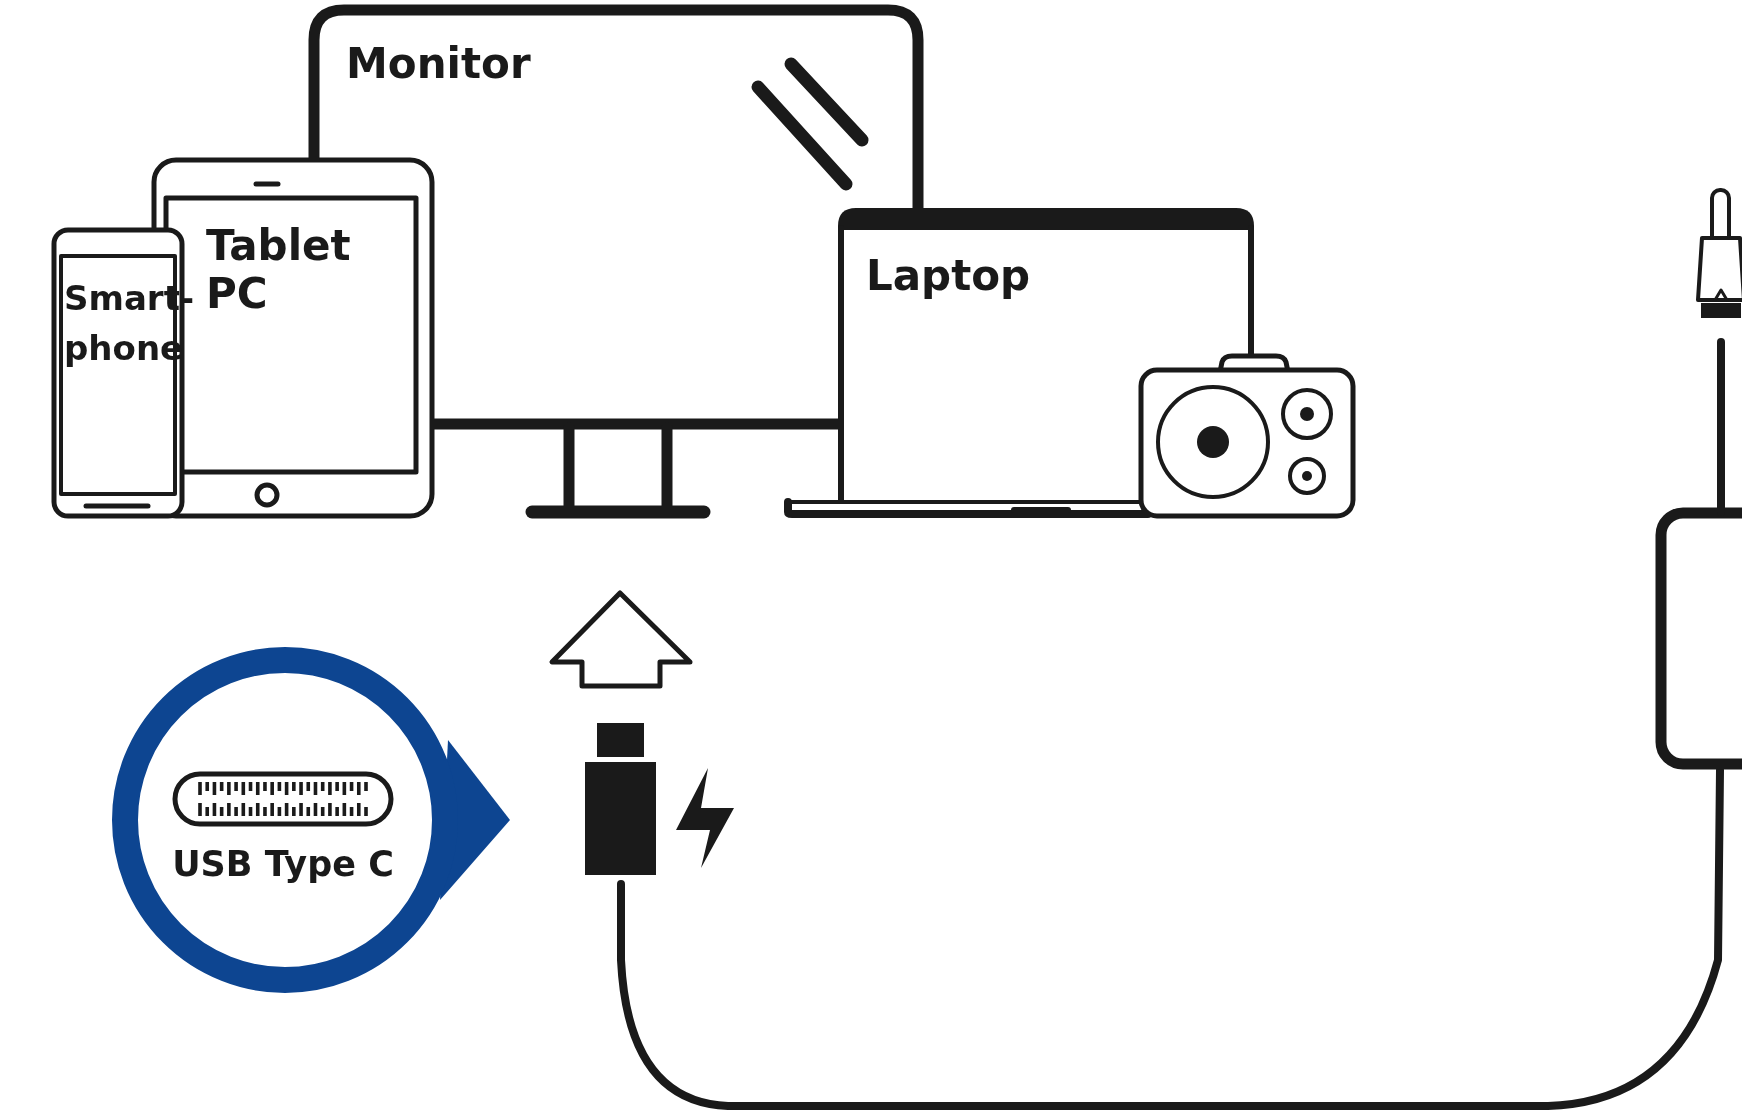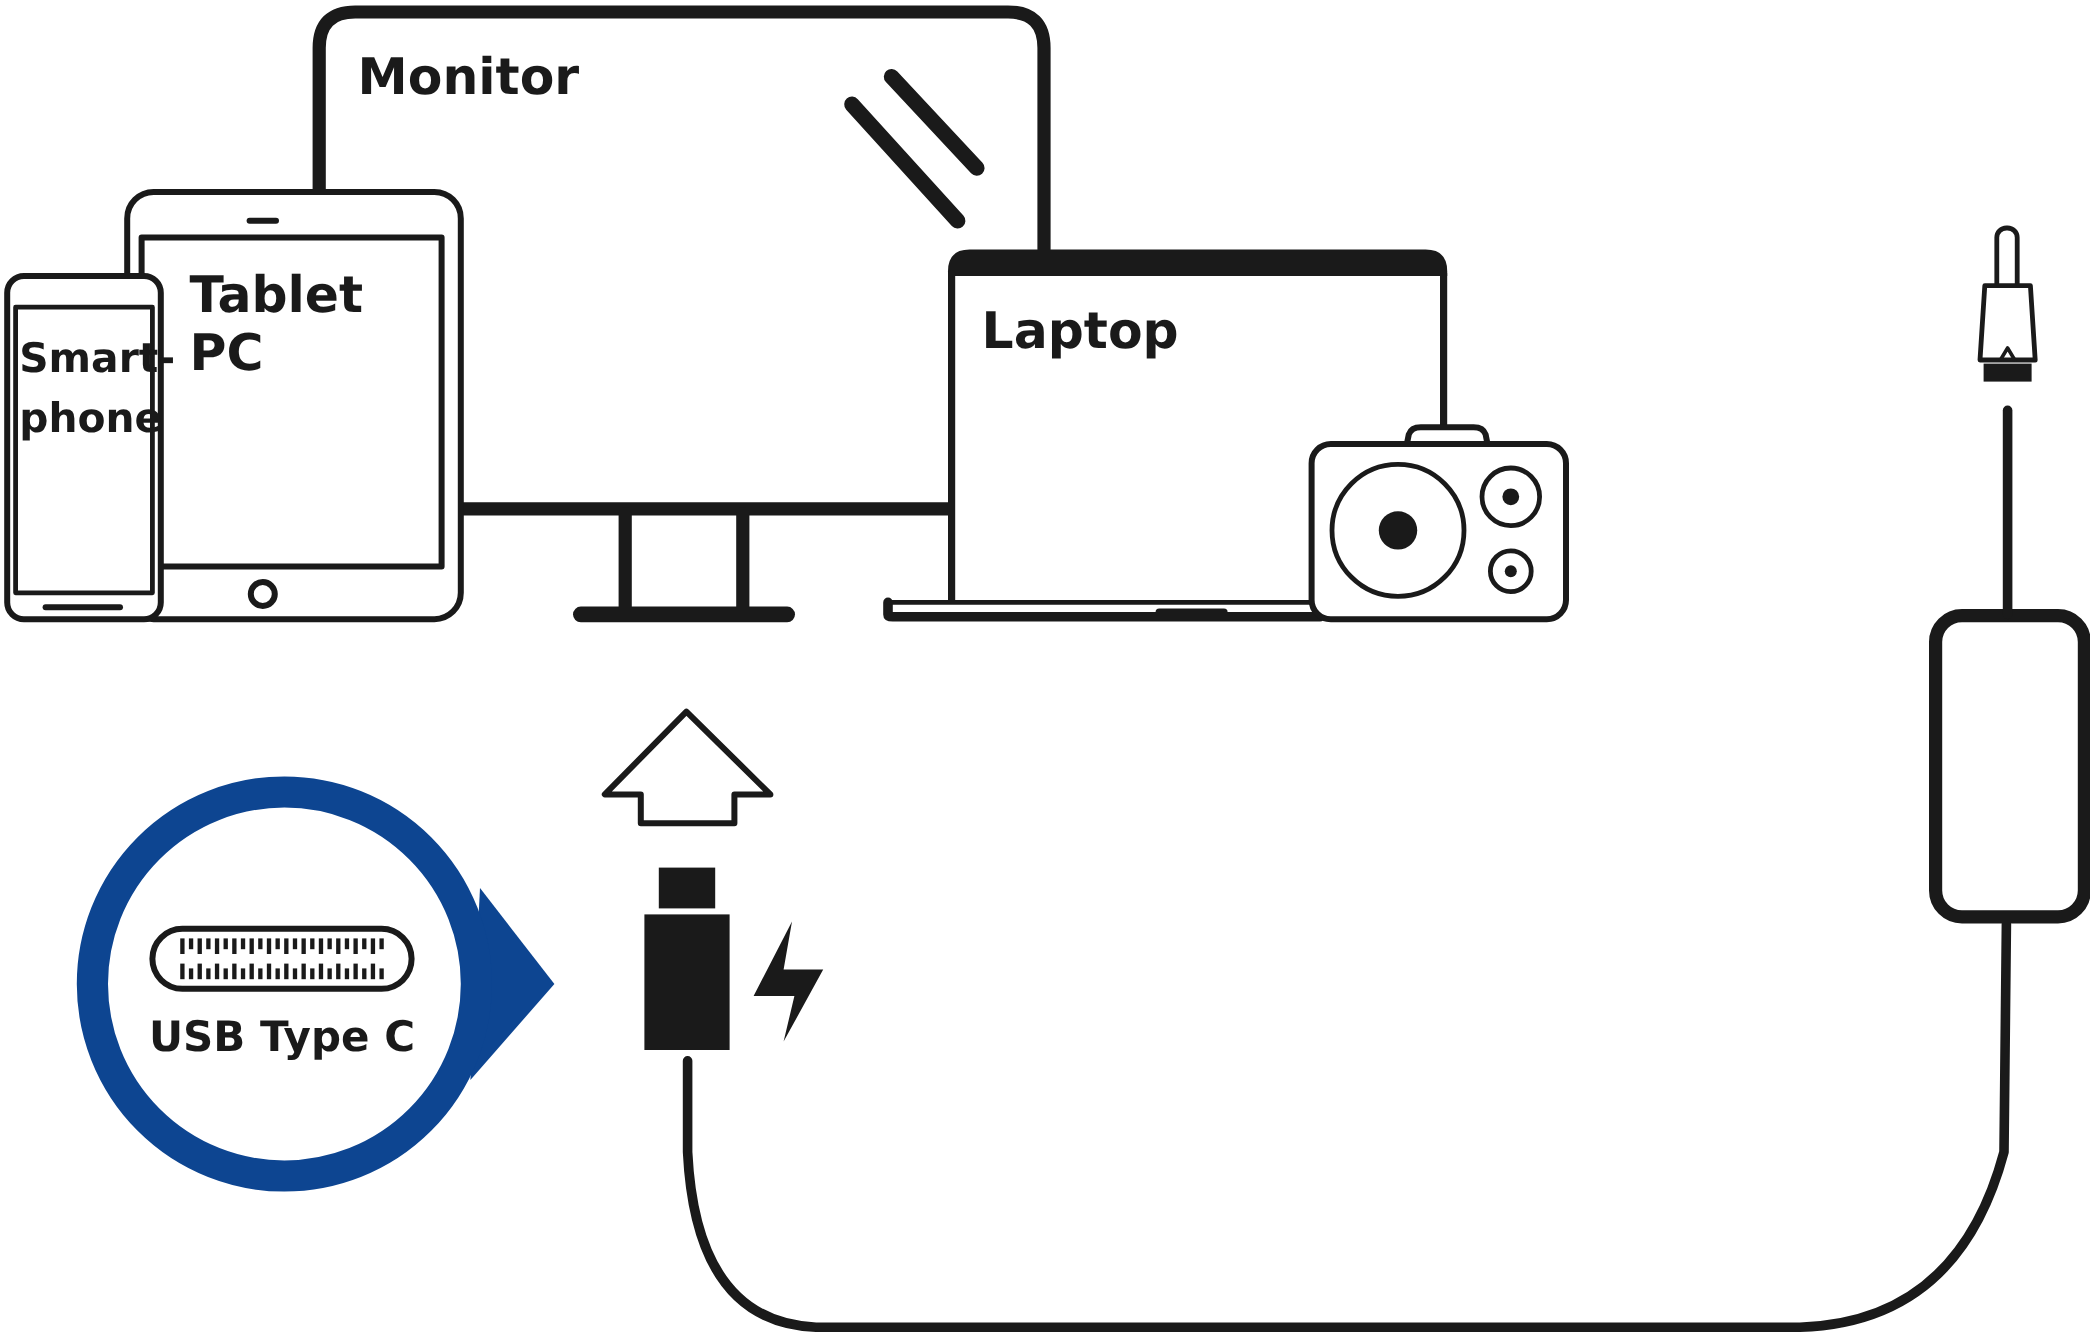--- a/index.html
+++ b/index.html
@@ -1,17 +1,17 @@
 <!DOCTYPE html>
 <html><head>
   <meta charset="utf-8">
   <style>
     html, body { margin: 0; padding: 0; background: #ffffff; }
     body { width: 1742px; height: 1119px; overflow: hidden; }
-    #stage { position: absolute; left: 0; top: 0; width: 1386px; height: 1119px; }
+    #stage { position: absolute; left: 0; top: 0; width: 1386px; height: 1119px; padding-left: 48px; }
     svg text { font-family: "DejaVu Sans", "Liberation Sans", sans-serif; font-weight: bold; fill: #1a1a1a; }
     .stroke { fill: none; stroke: #1a1a1a; stroke-linecap: round; stroke-linejoin: round; }
     .fillw { fill: #ffffff; stroke: #1a1a1a; stroke-linejoin: round; }
     .solid { fill: #1a1a1a; }
   </style>
 </head>
 <body>
 
 <div id="stage">
 <svg width="1742" height="1119" viewBox="0 0 1742 1119" xmlns="http://www.w3.org/2000/svg">

